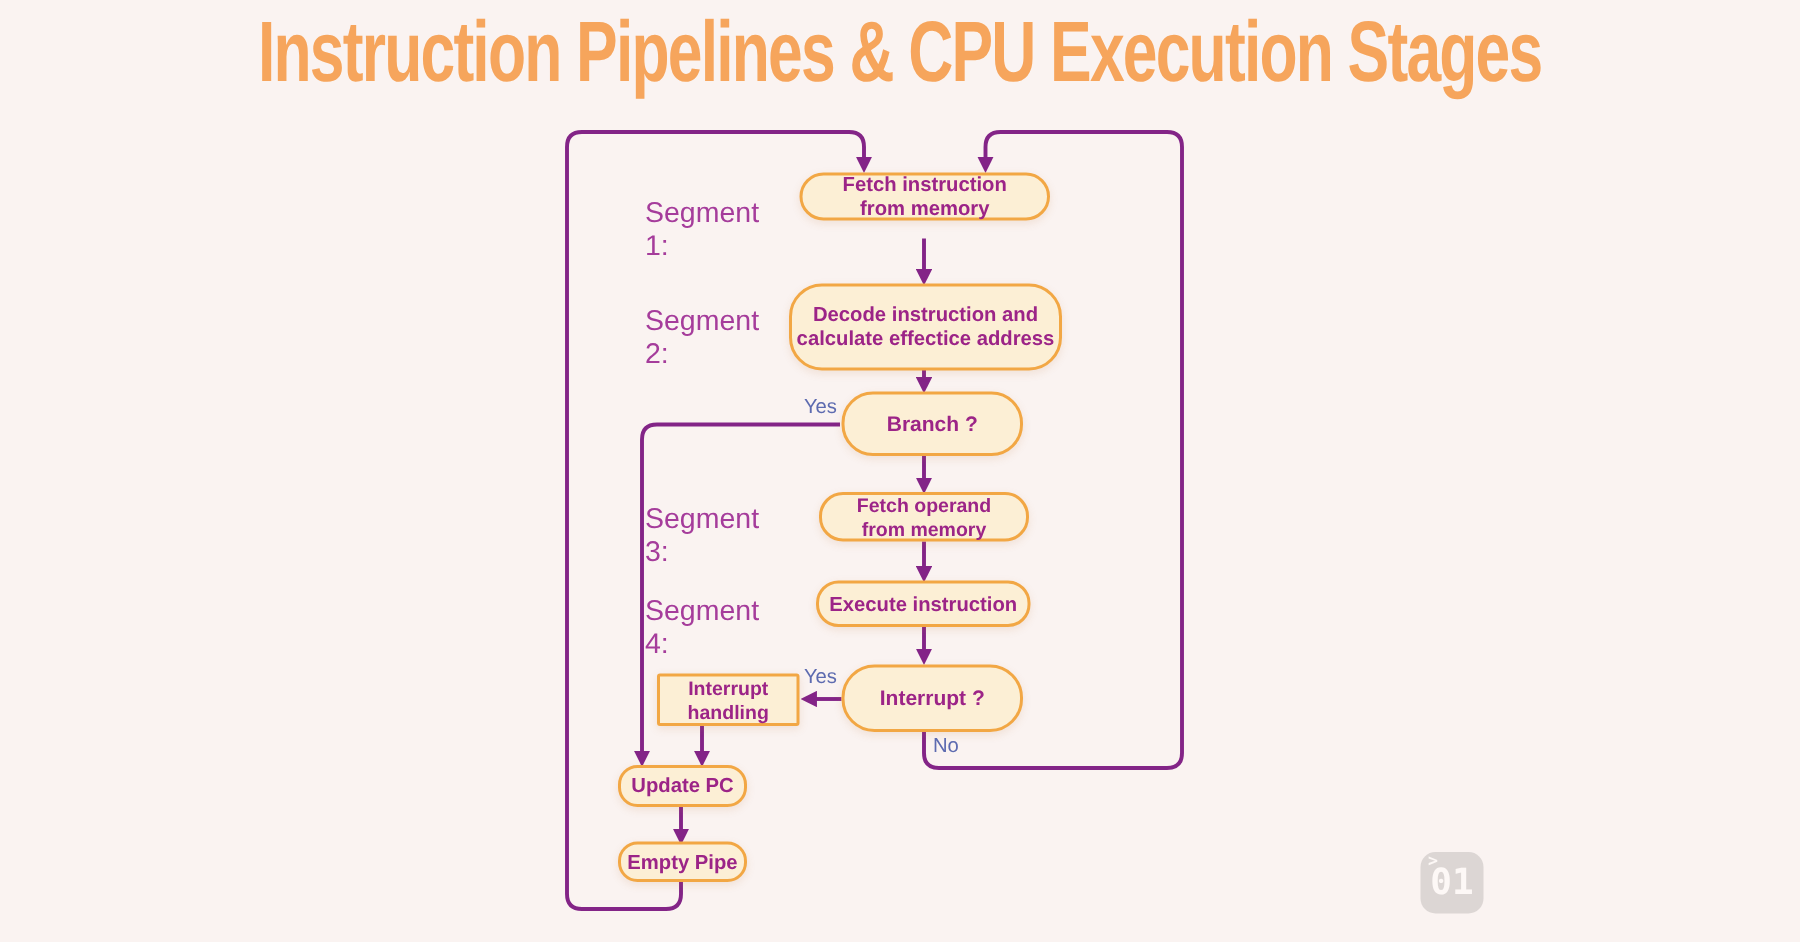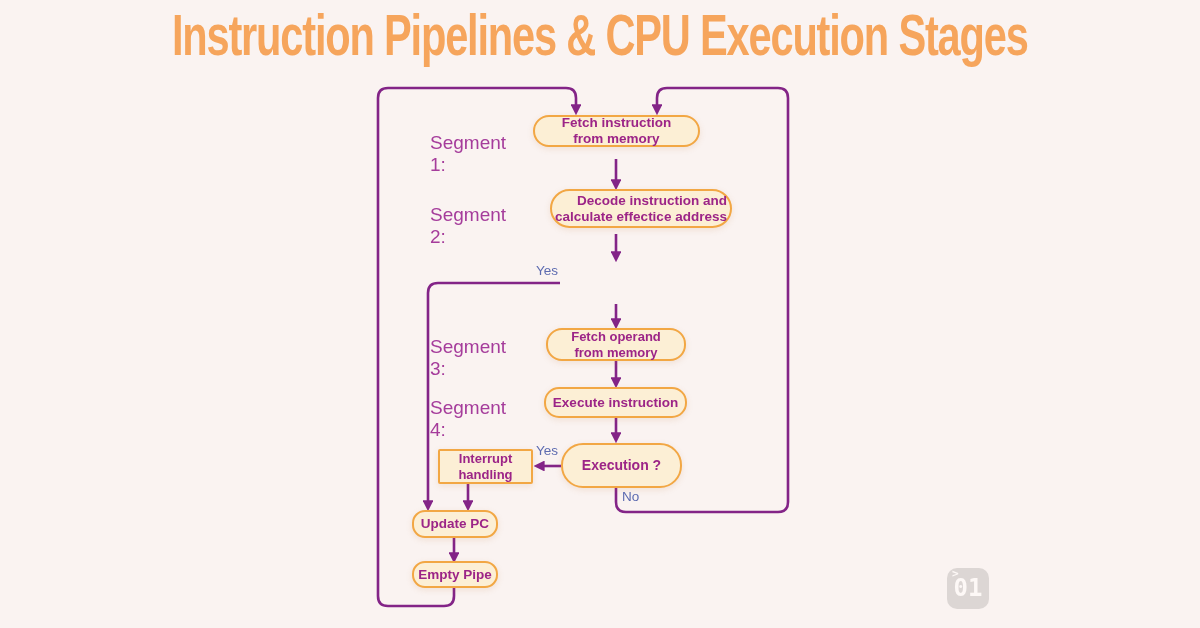--- a/index.html
+++ b/index.html
@@ -32,21 +32,21 @@
     position:absolute;box-sizing:border-box;
     background:var(--node-fill,#FCEFD5);
     border:2px solid var(--node-border,#F2A744);
     display:flex;align-items:center;justify-content:center;
     text-align:center;white-space:pre-line;
     color:var(--node-text,#9C2487);
     font-weight:bold;font-size:13.5px;line-height:1.18;
     box-shadow:0 2px 6px rgba(190,120,60,.15);
   }
   .n-fetch-instruction{left:533px;top:115px;width:167px;height:32px;border-radius:20px;}
-  .n-decode{left:550px;top:189px;width:182px;height:39px;border-radius:22px;text-align:right;}
+  .n-decode{left:526px;top:189px;width:182px;height:58px;border-radius:22px;}
   .n-branch{left:561px;top:261px;width:121px;height:43px;border-radius:21px;font-size:14px;}
   .n-fetch-operand{left:546px;top:328px;width:140px;height:33px;border-radius:16px;font-size:13px;}
   .n-execute{left:544px;top:387px;width:143px;height:31px;border-radius:15px;text-align:right;}
   .n-interrupt{left:561px;top:443px;width:121px;height:45px;border-radius:22px;font-size:14px;}
   .n-interrupt-handling{left:438px;top:449px;width:95px;height:35px;border-radius:2px;font-size:13px;}
   .n-update-pc{left:412px;top:510px;width:86px;height:28px;border-radius:13px;}
   .n-empty-pipe{left:412px;top:561px;width:86px;height:27px;border-radius:13px;}
   
   .seg{
     position:absolute;left:430px;width:88px;text-align:left;
@@ -105,29 +105,32 @@
   <div class="seg seg4">Segment 4:</div>
 
   <div class="node n-fetch-instruction">
     <span>Fetch instruction
 from memory</span>
   </div>
   <div class="node n-decode">
     <span>Decode instruction and
 calculate effectice address</span>
   </div>
+  <div class="node n-branch">
+    <span>Branch ?</span>
+  </div>
   <div class="node n-fetch-operand">
     <span>Fetch operand
 from memory</span>
   </div>
   <div class="node n-execute">
     <span>Execute instruction</span>
   </div>
   <div class="node n-interrupt">
-    <span>Execution ?</span>
+    <span>Interrupt ?</span>
   </div>
   <div class="node n-interrupt-handling">
     <span>Interrupt
 handling</span>
   </div>
   <div class="node n-update-pc">
     <span>Update PC</span>
   </div>
   <div class="node n-empty-pipe">
     <span>Empty Pipe</span>

